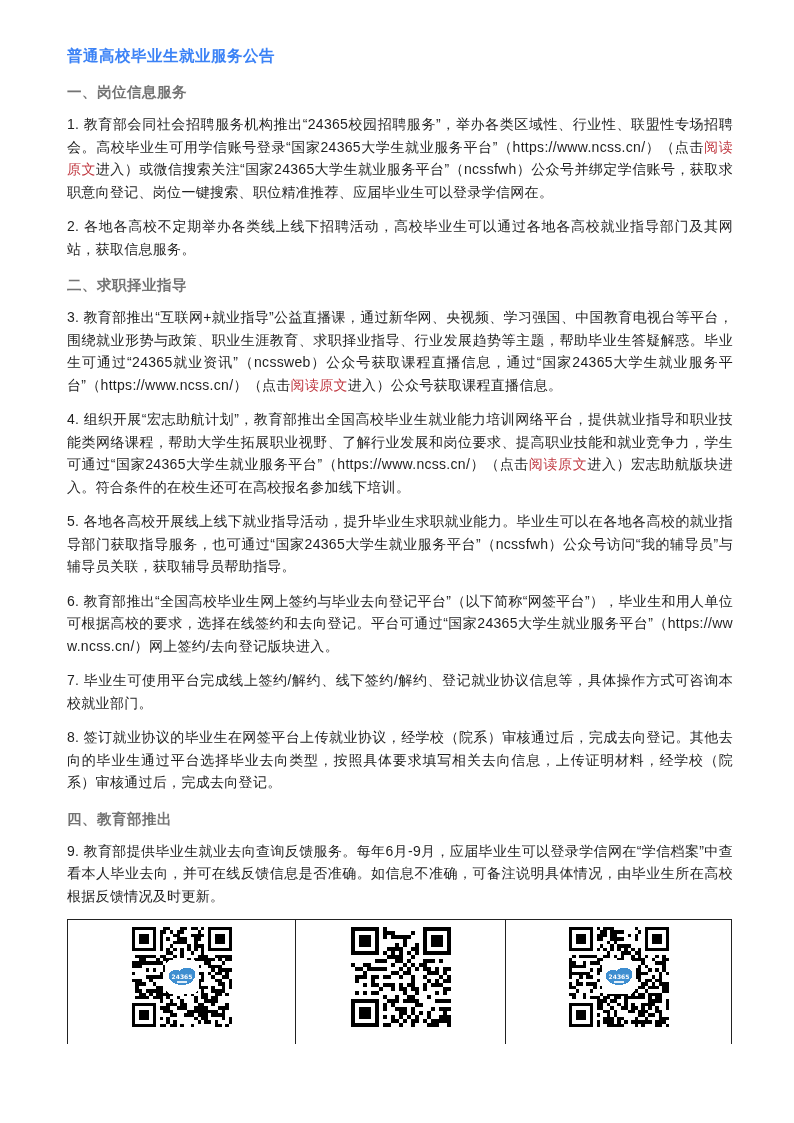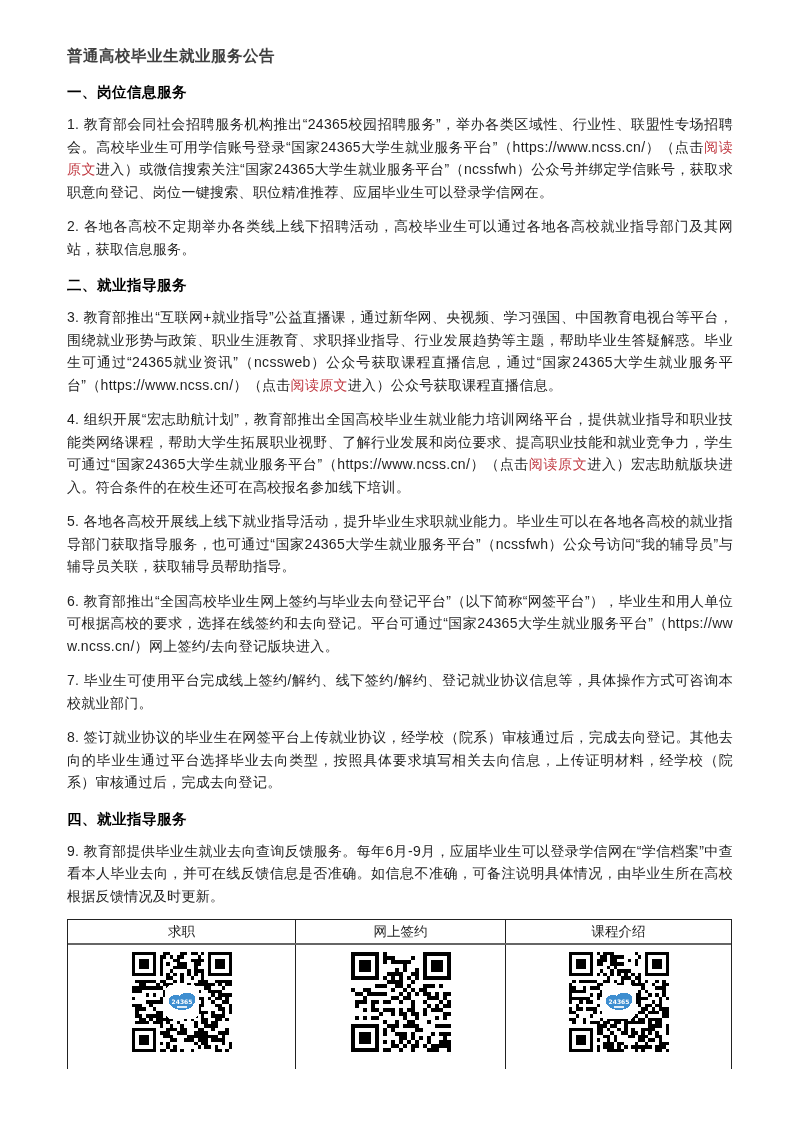--- a/index.html
+++ b/index.html
@@ -20,21 +20,21 @@
   .doc-title {
     font-size: 15.5px;
     font-weight: bold;
     color: #2d7896;
     margin: 0 0 14px 0;
     letter-spacing: 0.5px;
   }
   .sec-heading {
     font-size: 14.5px;
     font-weight: bold;
-    color: #000000;
+    color: #737373;
     margin: 16px 0 11px 0;
     letter-spacing: 0.5px;
   }
   .para {
     font-size: 14px;
     line-height: 22.5px;
     color: #1f1f1f;
     font-weight: 500;
     text-align: justify;
     margin: 0 0 12px 0;
@@ -73,44 +73,39 @@
     padding-top: 7px;
   }
   .qr-box { width: 100px; height: 100px; }
 </style>
 </head>
 <body>
 
 <div class="page">
   <div class="doc">
 
-    <div class="doc-title" style="color: #404040;">普通高校毕业生就业服务公告</div>
+    <div class="doc-title" style="color: #3b82f6;">普通高校毕业生就业服务公告</div>
 
     <div class="sec-heading">一、岗位信息服务</div>
     <p class="para"><span>1. 教育部会同社会招聘服务机构推出“24365校园招聘服务”，举办各类区域性、行业性、联盟性专场招聘会。高校毕业生可用学信账号登录“国家24365大学生就业服务平台”（https://www.ncss.cn/）（点击</span><span class="rlink" style="color: rgb(192, 58, 66);">阅读原文</span><span>进入）或微信搜索关注“国家24365大学生就业服务平台”（ncssfwh）公众号并绑定学信账号，获取求职意向登记、岗位一键搜索、职位精准推荐、应届毕业生可以登录学信网在。</span></p>
     <p class="para"><span>2. 各地各高校不定期举办各类线上线下招聘活动，高校毕业生可以通过各地各高校就业指导部门及其网站，获取信息服务。</span></p>
 
-    <div class="sec-heading">二、就业指导服务</div>
+    <div class="sec-heading">二、求职择业指导</div>
     <p class="para"><span>3. 教育部推出“互联网+就业指导”公益直播课，通过新华网、央视频、学习强国、中国教育电视台等平台，围绕就业形势与政策、职业生涯教育、求职择业指导、行业发展趋势等主题，帮助毕业生答疑解惑。毕业生可通过“24365就业资讯”（ncssweb）公众号获取课程直播信息，通过“国家24365大学生就业服务平台”（https://www.ncss.cn/）（点击</span><span class="rlink" style="color: rgb(192, 58, 66);">阅读原文</span><span>进入）公众号获取课程直播信息。</span></p>
     <p class="para"><span>4. 组织开展“宏志助航计划”，教育部推出全国高校毕业生就业能力培训网络平台，提供就业指导和职业技能类网络课程，帮助大学生拓展职业视野、了解行业发展和岗位要求、提高职业技能和就业竞争力，学生可通过“国家24365大学生就业服务平台”（https://www.ncss.cn/）（点击</span><span class="rlink" style="color: rgb(192, 58, 66);">阅读原文</span><span>进入）宏志助航版块进入。符合条件的在校生还可在高校报名参加线下培训。</span></p>
     <p class="para"><span>5. 各地各高校开展线上线下就业指导活动，提升毕业生求职就业能力。毕业生可以在各地各高校的就业指导部门获取指导服务，也可通过“国家24365大学生就业服务平台”（ncssfwh）公众号访问“我的辅导员”与辅导员关联，获取辅导员帮助指导。</span></p>
 
     <p class="para"><span>6. 教育部推出“全国高校毕业生网上签约与毕业去向登记平台”（以下简称“网签平台”），毕业生和用人单位可根据高校的要求，选择在线签约和去向登记。平台可通过“国家24365大学生就业服务平台”（https://www.ncss.cn/）网上签约/去向登记版块进入。</span></p>
     <p class="para"><span>7. 毕业生可使用平台完成线上签约/解约、线下签约/解约、登记就业协议信息等，具体操作方式可咨询本校就业部门。</span></p>
     <p class="para"><span>8. 签订就业协议的毕业生在网签平台上传就业协议，经学校（院系）审核通过后，完成去向登记。其他去向的毕业生通过平台选择毕业去向类型，按照具体要求填写相关去向信息，上传证明材料，经学校（院系）审核通过后，完成去向登记。</span></p>
 
-    <div class="sec-heading">四、就业指导服务</div>
+    <div class="sec-heading">四、教育部推出</div>
     <p class="para"><span>9. 教育部提供毕业生就业去向查询反馈服务。每年6月-9月，应届毕业生可以登录学信网在“学信档案”中查看本人毕业去向，并可在线反馈信息是否准确。如信息不准确，可备注说明具体情况，由毕业生所在高校根据反馈情况及时更新。</span></p>
 
     <div class="qr-table">
-      <div class="qr-row qr-head-row">
-        <div class="qr-cell c0 qr-head-cell">求职</div>
-        <div class="qr-cell c1 qr-head-cell">网上签约</div>
-        <div class="qr-cell c2 qr-head-cell">课程介绍</div>
-      </div>
       <div class="qr-row">
         <div class="qr-cell c0 qr-body-cell">
           <div class="qr-box"><svg viewBox="0 0 100 100" width="100" height="100" shape-rendering="crispEdges" xmlns="http://www.w3.org/2000/svg">
                 <rect width="100" height="100" fill="#fff"></rect>
                 <g fill="#000">
                   <rect x="31.03" y="0.00" width="3.45" height="3.45"></rect>
                   <rect x="34.48" y="0.00" width="3.45" height="3.45"></rect>
                   <rect x="48.28" y="0.00" width="3.45" height="3.45"></rect>
                   <rect x="51.72" y="0.00" width="3.45" height="3.45"></rect>
                   <rect x="58.62" y="0.00" width="3.45" height="3.45"></rect>

